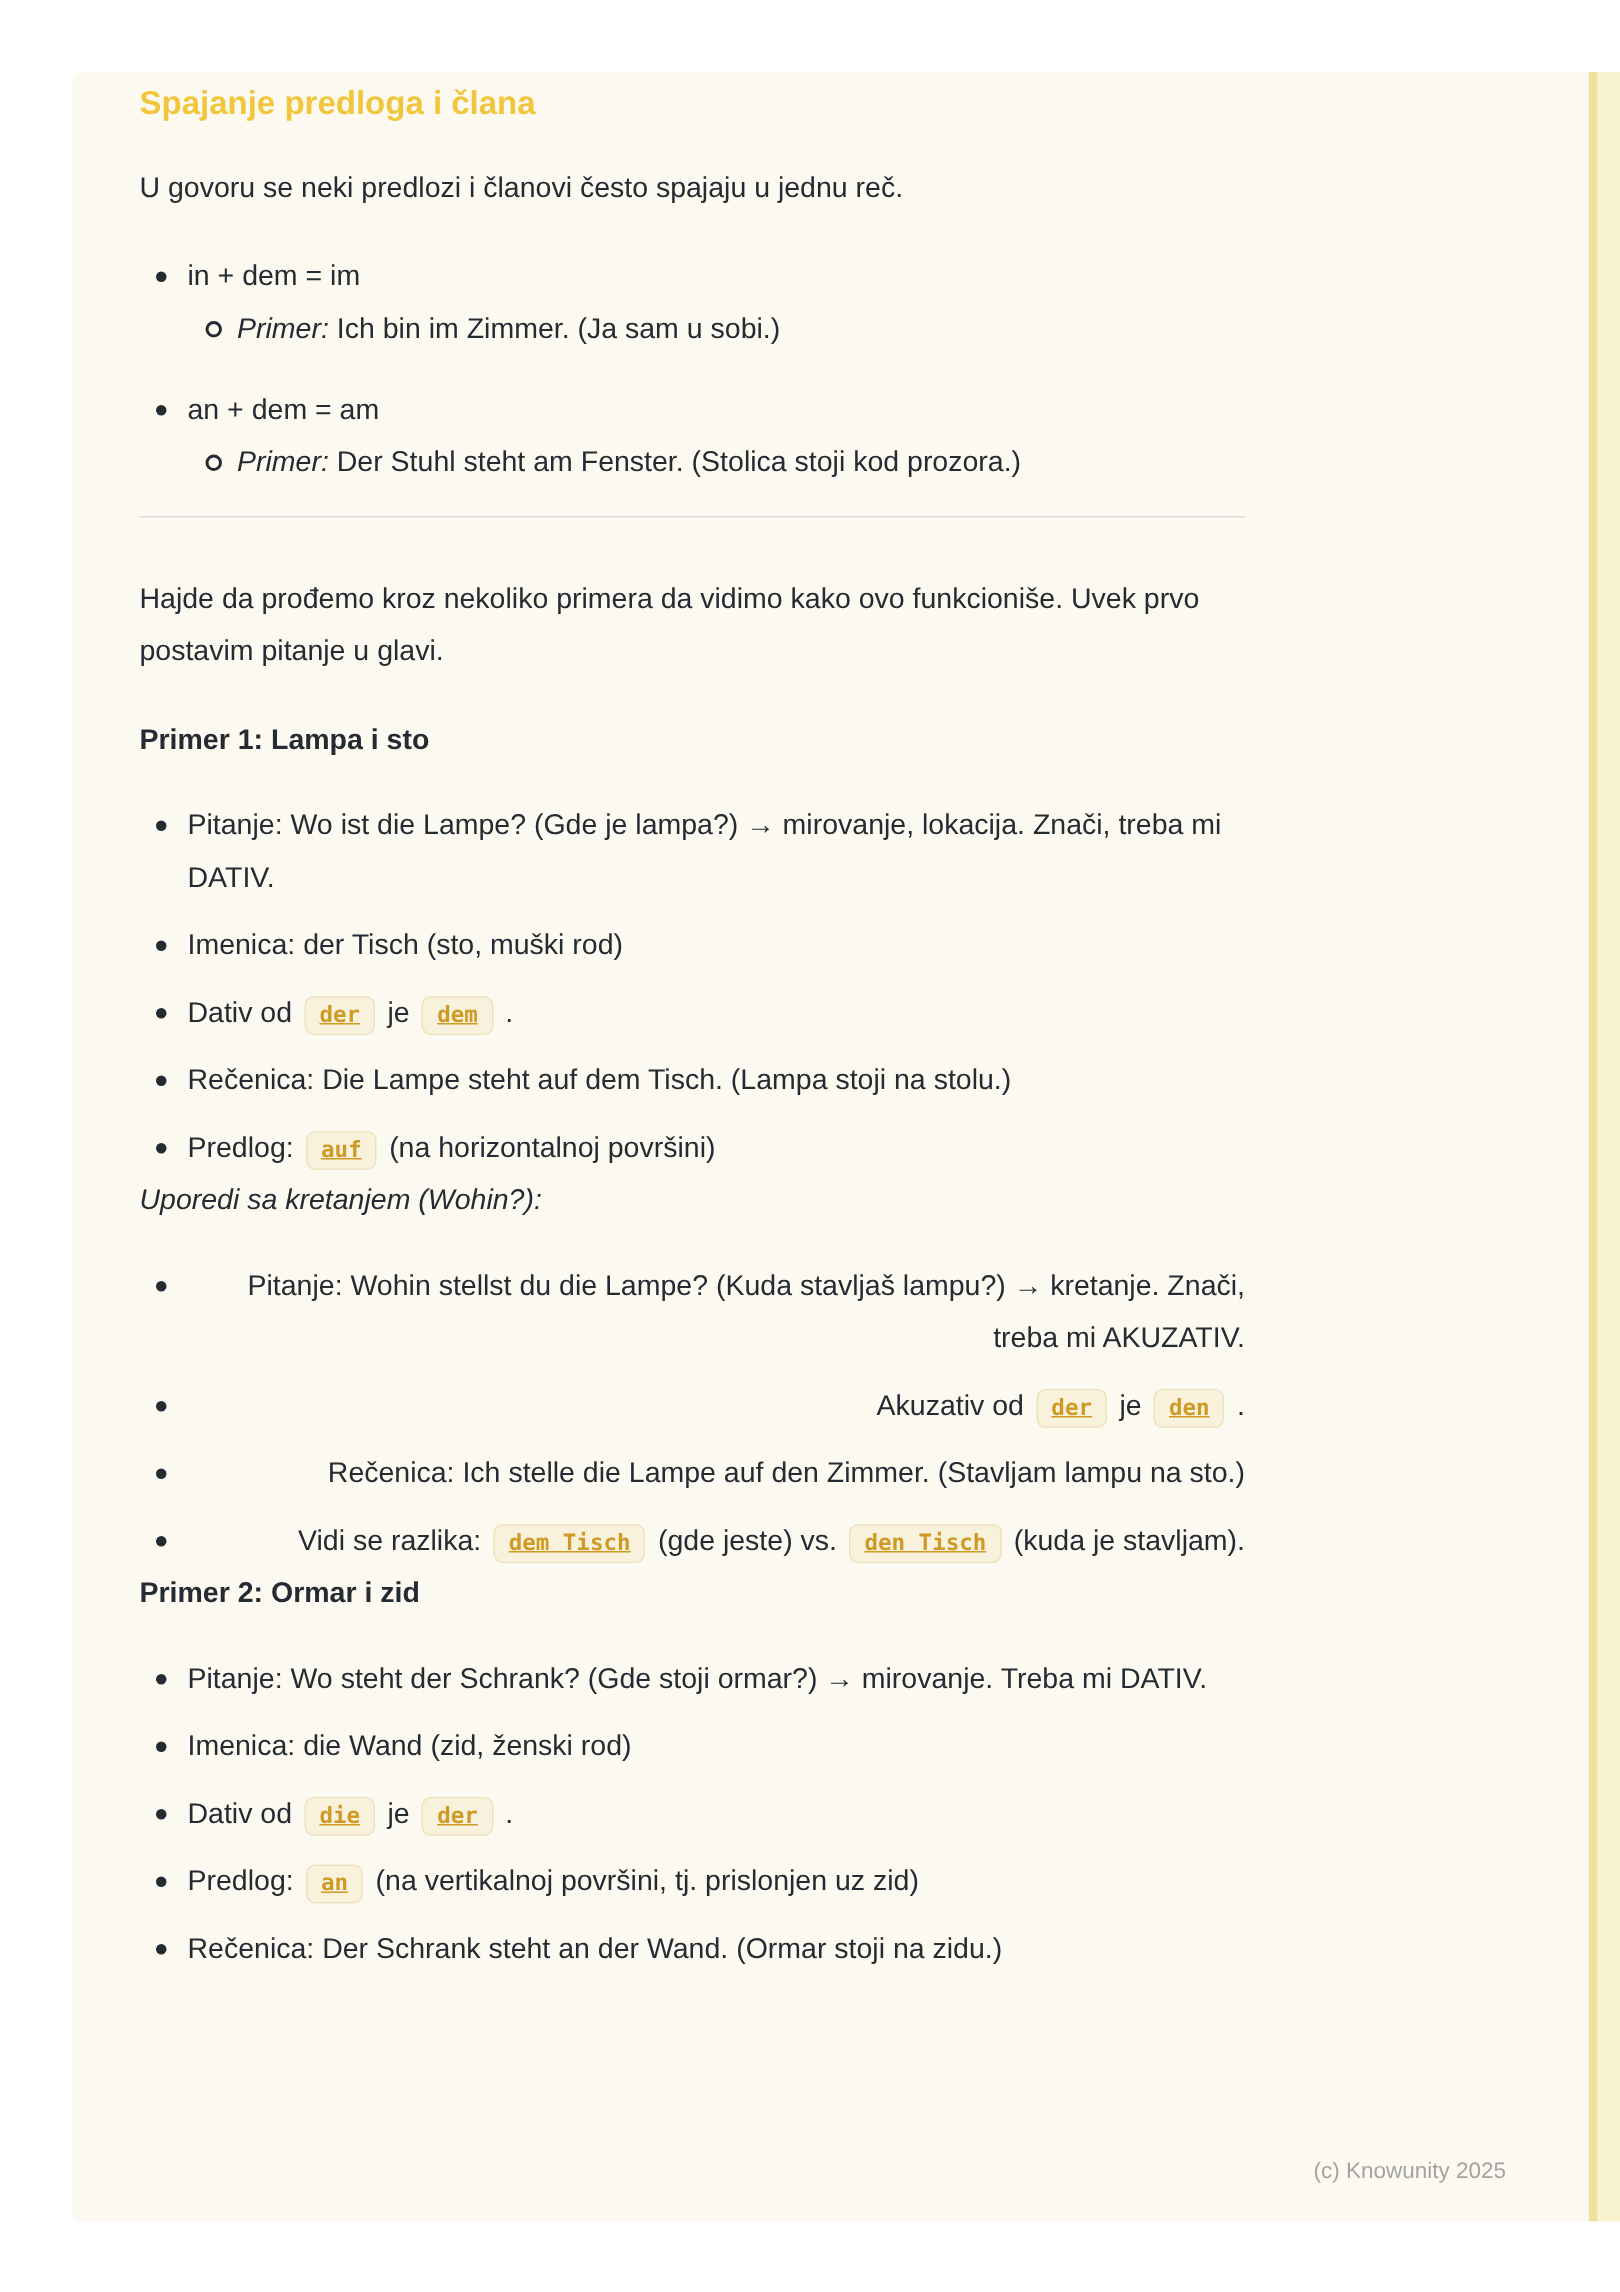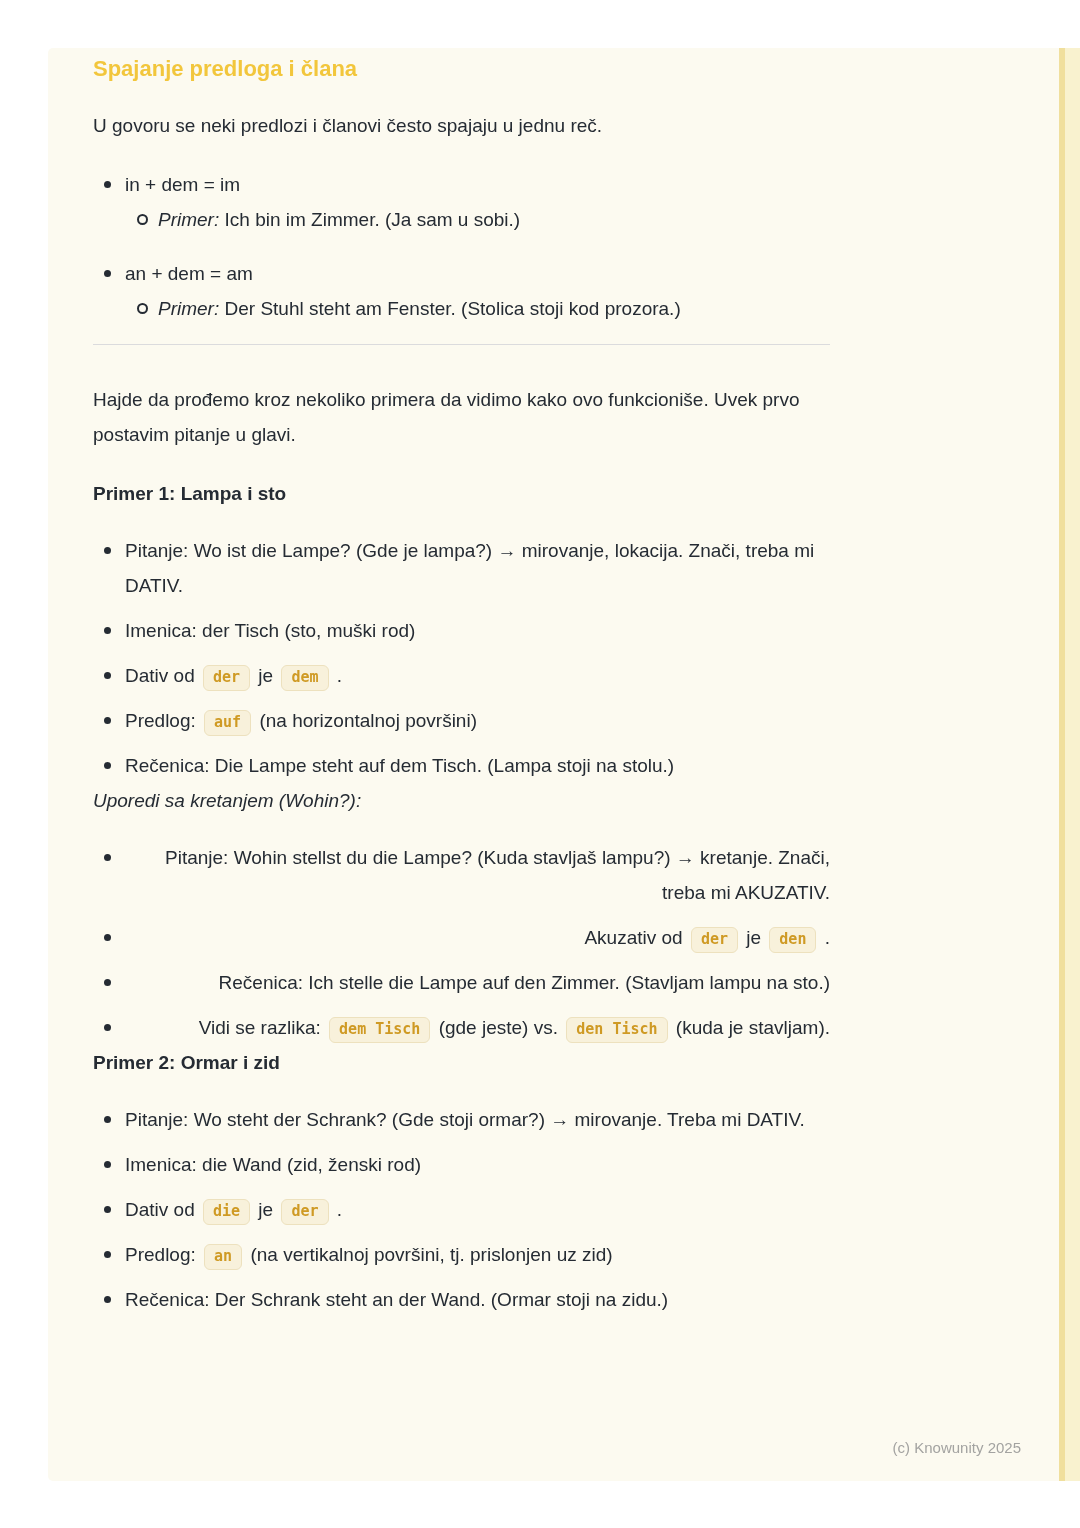--- a/index.html
+++ b/index.html
@@ -99,24 +99,25 @@
     font-size:15px;font-weight:bold;
     line-height:19px;
     display:inline-block;
     color:var(--c-code_text,#CF9A24);
     background:var(--c-code_background,#F8F1DB);
     border:1px solid var(--c-code_border,#EDE1BE);
     border-radius:6px;
     padding:2px 9px 3px 9px;
     margin:0 3px;
     vertical-align:baseline;
+    text-decoration:underline;
   }
   .watermark{
     position:absolute;
-    top:1438px;right:59px;
+    top:1438px;right:76px;
     font-size:15px;line-height:20px;
     color:var(--c-watermark_text,#A3A3A1);
     z-index:5;
   }
 </style>
 </head>
 <body style="--c-heading_accent: #F2C63C; --c-card_background: #FCFAF0; --c-strip_fill: #F9F2CF; --c-strip_edge: #F0DF9D; --c-body_text: #252B33; --c-code_text: #CF9A24; --c-code_background: #F8F1DB; --c-code_border: #EDE1BE; --c-divider: #DBDBDD; --c-watermark_text: #A3A3A1;">
 
 <div class="card">
   <div class="strip"></div>
@@ -142,22 +143,22 @@
 
     <hr class="divider">
 
     <p class="body">Hajde da prođemo kroz nekoliko primera da vidimo kako ovo funkcioniše. Uvek prvo postavim pitanje u glavi.</p>
 
     <p class="h4">Primer 1: Lampa i sto</p>
     <ul class="l1 list-ex1">
       <li>Pitanje: <strong>Wo</strong> ist die Lampe? (Gde je lampa?) → mirovanje, lokacija. Znači, treba mi <strong>DATIV</strong>.</li>
       <li>Imenica: der Tisch (sto, muški rod)</li>
       <li>Dativ od <span class="code">der</span> je <span class="code">dem</span> .</li>
+      <li>Rečenica: Die Lampe steht <strong>auf dem Tisch</strong>. (Lampa stoji na stolu.)</li>
       <li>Predlog: <span class="code">auf</span> (na horizontalnoj površini)</li>
-      <li>Rečenica: Die Lampe steht <strong>auf dem Tisch</strong>. (Lampa stoji na stolu.)</li>
     </ul>
 
     <p class="body italic"><em>Uporedi sa kretanjem (Wohin?):</em></p>
     <ul class="l1 list-compare">
       <li>Pitanje: <strong>Wohin</strong> stellst du die Lampe? (Kuda stavljaš lampu?) → kretanje. Znači, treba mi <strong>AKUZATIV</strong>.</li>
       <li>Akuzativ od <span class="code">der</span> je <span class="code">den</span> .</li>
       <li>Rečenica: Ich stelle die Lampe <strong>auf den Zimmer</strong>. (Stavljam lampu na sto.)</li>
       <li>Vidi se razlika: <span class="code">dem Tisch</span> (gde jeste) vs. <span class="code">den Tisch</span> (kuda je stavljam).</li>
     </ul>
 

